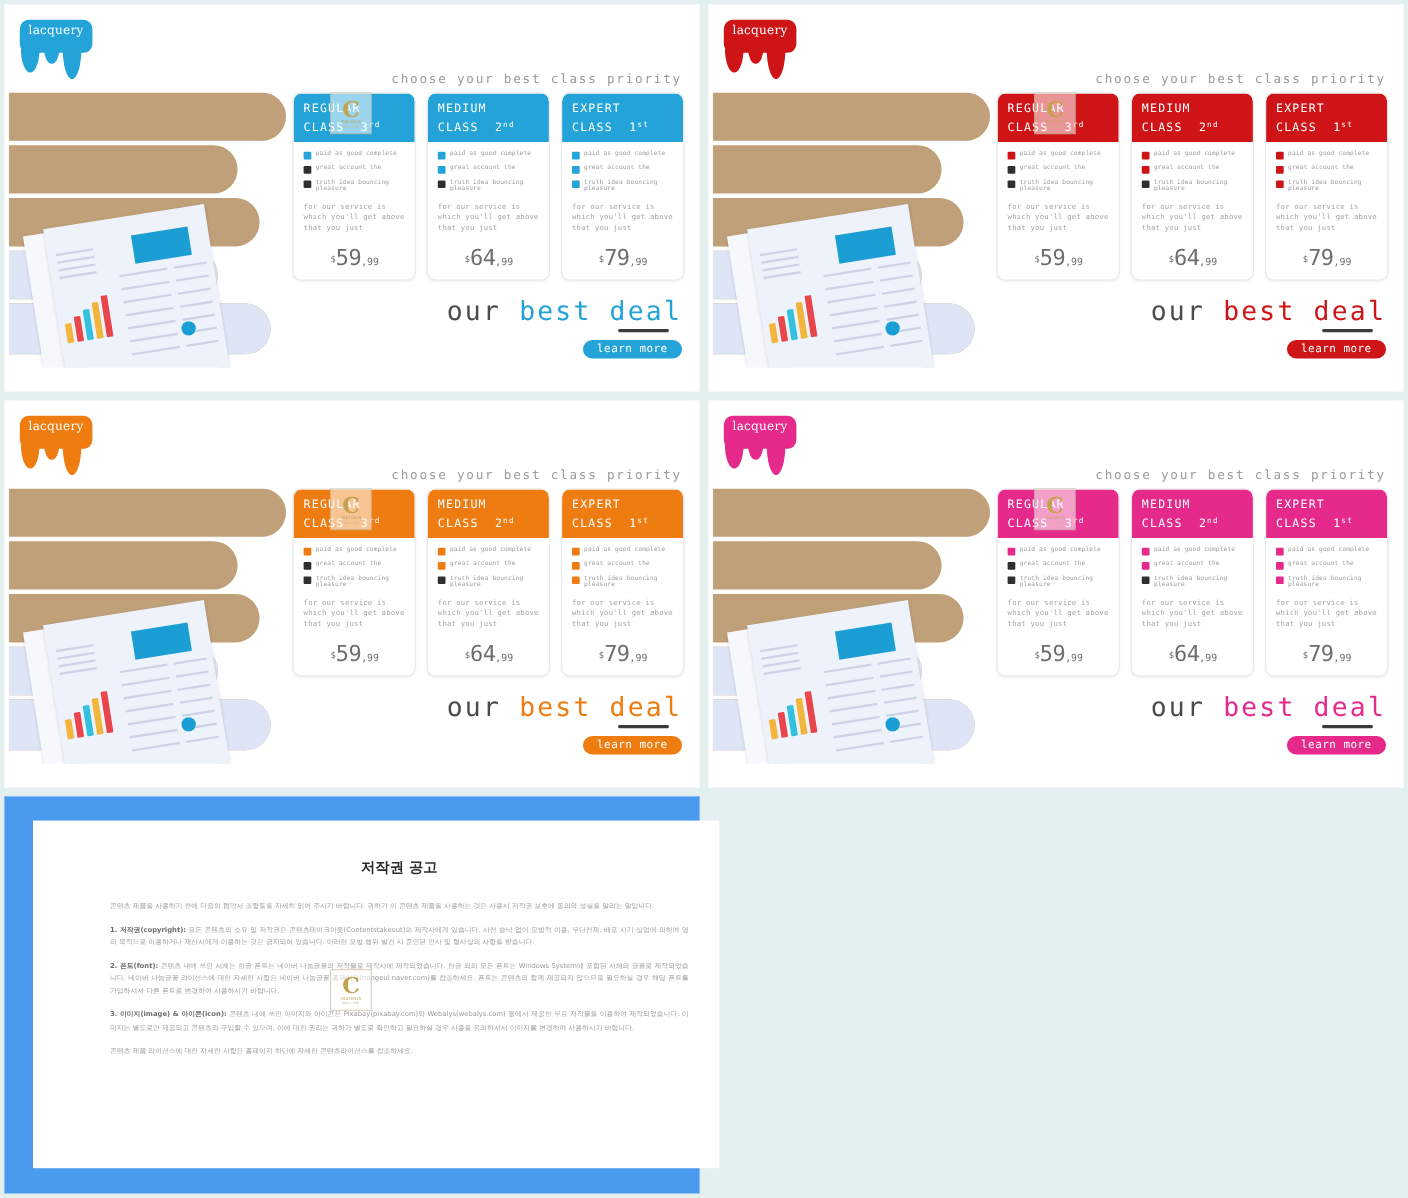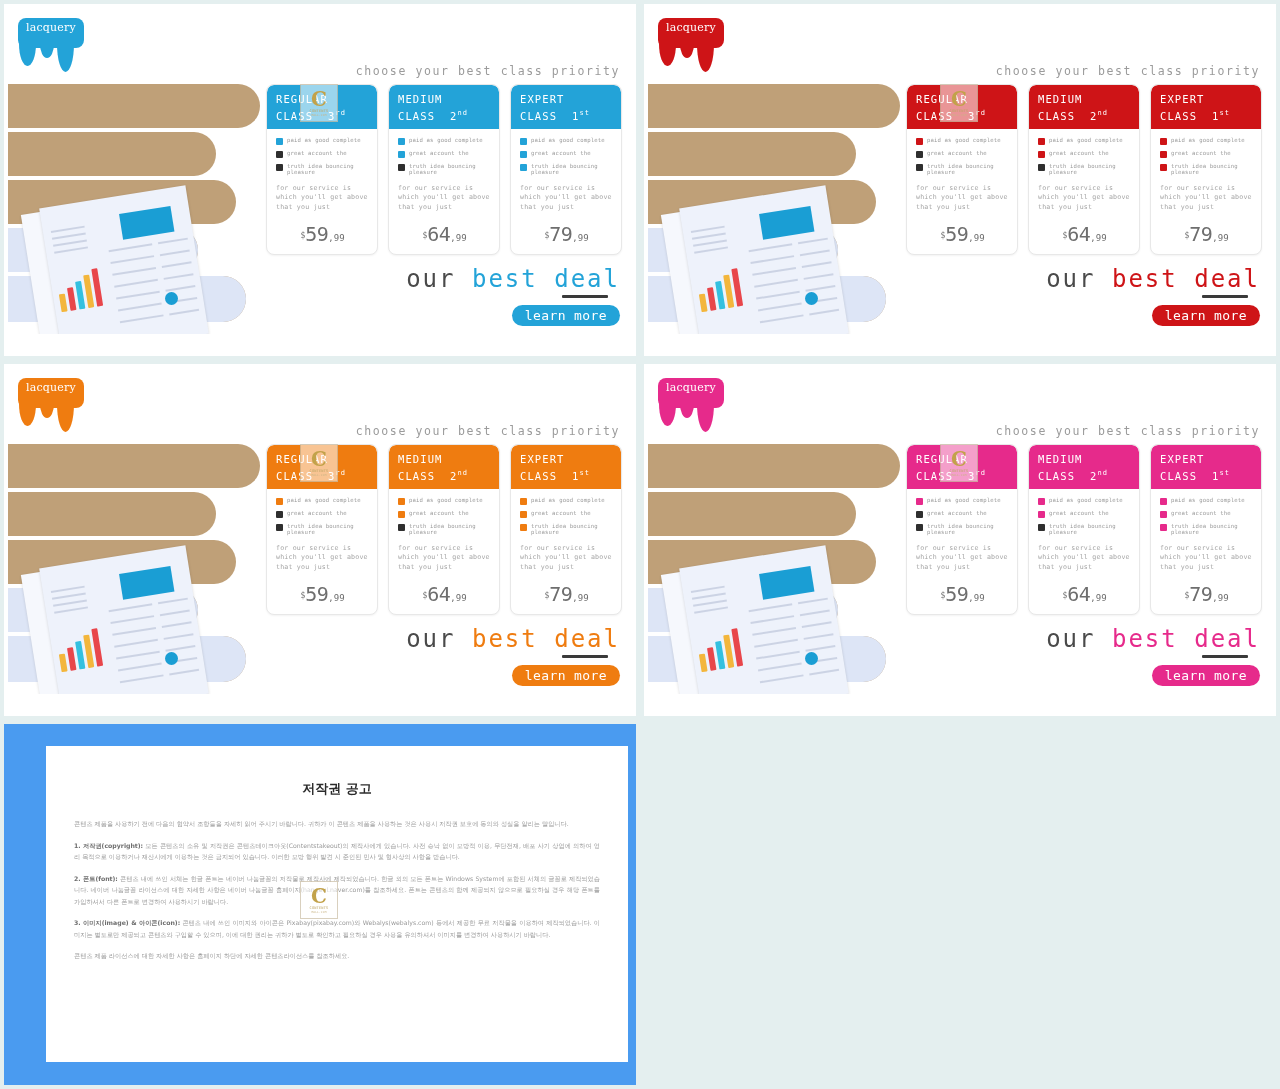--- a/index.html
+++ b/index.html
@@ -132,21 +132,21 @@
   }
   .deal .line{font-size:24px;letter-spacing:2px;white-space:nowrap;text-align:right;}
   .deal .our{color:#4a4a4a;}
   .deal .rule{
     display:block;width:46px;height:3.5px;background:#3a3a3a;
     margin:2px 12px 0 auto;border-radius:1px;
   }
   .learn{
     display:inline-block;margin-top:7px;
     padding:3px 13px;border-radius:11px;color:#fff;
-    font-size:13px;letter-spacing:.4px;margin-left:44px;
+    font-size:10px;letter-spacing:.4px;margin-left:44px;
   }
 
   
   .wm{
     position:absolute;width:36px;height:36px;
     border:1px solid rgba(170,150,110,.45);
     background:rgba(255,255,255,.55);
     display:flex;flex-direction:column;align-items:center;justify-content:center;
     pointer-events:none;
   }
@@ -156,22 +156,23 @@
   }
   .wm .l1{font-size:3.6px;color:#bda563;letter-spacing:.2px;}
   .wm .l2{font-size:2.8px;color:#c9b485;letter-spacing:.2px;}
 
   
   #slide-copy{
     position:absolute;left:4px;top:724px;width:632px;height:361px;
     background:#4a9bf0;
   }
   .paper{
-    position:absolute;left:42px;top:22px;width:582px;height:316px;
+    position:absolute;left:26px;top:22px;width:582px;height:316px;
     background:#ffffff;
+    padding-left:42px;
   }
   .cp-title{
     text-align:center;margin-top:34px;
     font-family:"DejaVu Sans", sans-serif;
     font-weight:bold;font-size:13px;color:#2b2b2b;
   }
   .cp-sub{
     text-align:center;margin-top:5px;
     font-family:"DejaVu Sans", sans-serif;
     font-size:8.5px;color:#4a4a4a;

